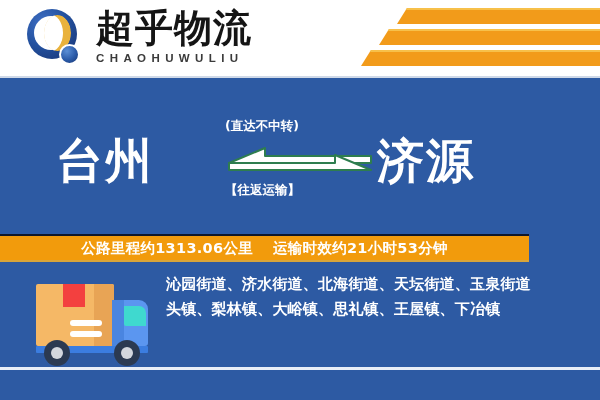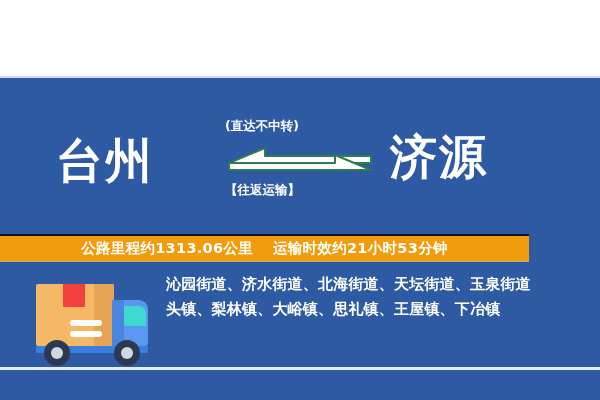--- a/index.html
+++ b/index.html
@@ -136,21 +136,21 @@
     top: 26px;
     font-family: "DejaVu Sans", "Liberation Sans", sans-serif;
     font-size: 47px;
     font-weight: 700;
     color: #ffffff;
     letter-spacing: 2px;
     line-height: 58px;
     white-space: nowrap;
   }
   .city.origin { left: 56px; }
-  .city.dest   { left: 390px; font-family: Liberation Mono, monospace; }
+  .city.dest   { left: 377px; }
 
   .arrow-group {
     position: absolute;
     left: 225px; top: 12px;
     width: 150px; height: 100px;
     text-align: left;
   }
   .arrow-caption-top {
     font-family: "DejaVu Sans", "Liberation Sans", sans-serif;
     font-size: 12.5px;
@@ -296,20 +296,40 @@
     line-height: 25px;
     letter-spacing: 0.2px;
     white-space: nowrap;
   }
 </style>
 </head>
 <body>
 
 <div id="banner">
 
+  <div class="header">
+
+    <div class="logo-mark">
+      <div class="ring"></div>
+      <div class="inner-white"></div>
+      <div class="crescent"></div>
+      <div class="dot"></div>
+    </div>
+
+    <div class="brand-block">
+      <div class="brand-cn">超乎物流</div>
+      <div class="brand-en">CHAOHUWULIU</div>
+    </div>
+
+    <div class="stripes">
+      <div class="stripe s1"></div>
+      <div class="stripe s2"></div>
+      <div class="stripe s3"></div>
+    </div>
+  </div>
 
   <div class="blue-panel">
     <div class="panel-top-edge"></div>
 
     <div class="route-row">
       <div class="city origin">台州</div>
 
       <div class="arrow-group">
         <div class="arrow-caption-top">(直达不中转)</div>
         <div class="arrow-svg-wrap">

